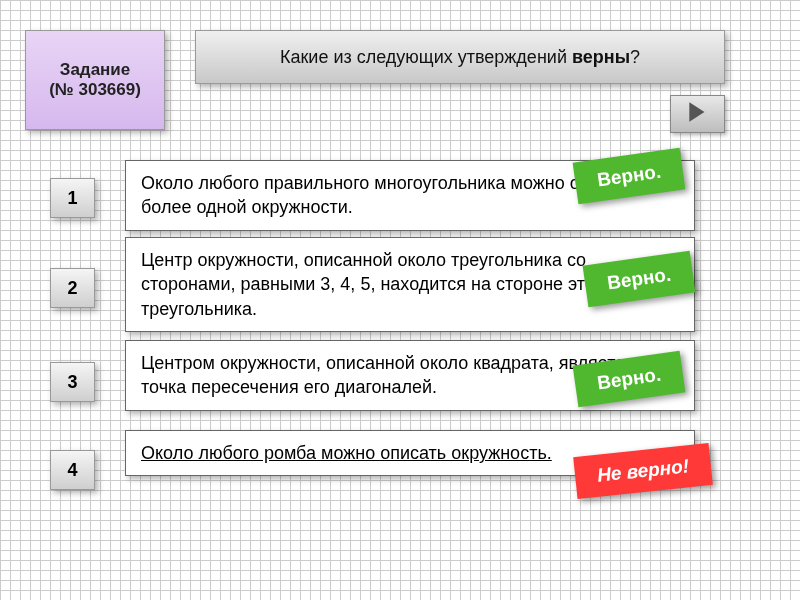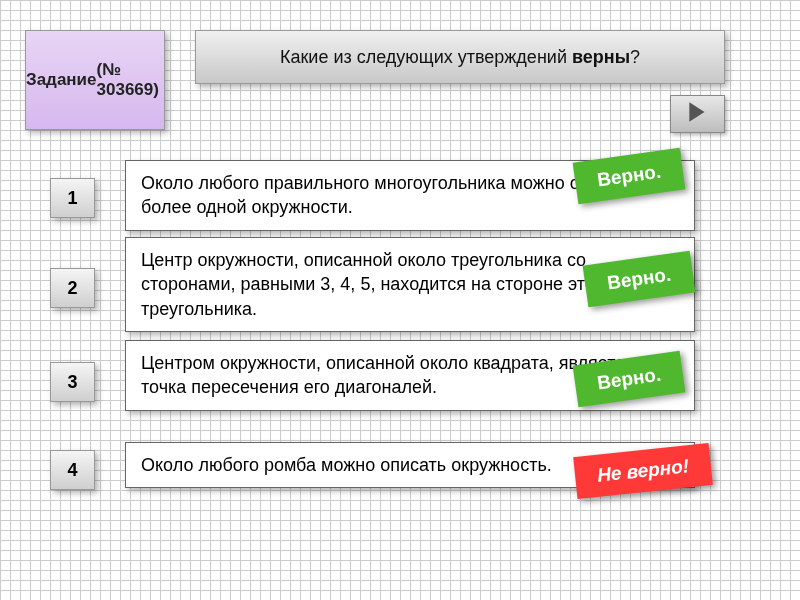--- a/index.html
+++ b/index.html
@@ -20,21 +20,21 @@
     background-size: 10px 10px;
     z-index: 0;
   }
   .task-box {
     position: absolute;
     top: 30px; left: 25px;
     width: 140px; height: 100px;
     background: linear-gradient(#e8d5f5, #d6b8ee);
     border: 1px solid #999;
     box-shadow: 3px 3px 6px rgba(0,0,0,0.3);
-    display: flex; flex-direction: row;
+    display: flex; flex-direction: column;
     align-items: center; justify-content: center;
     z-index: 2;
     font-size: 17px; font-weight: bold;
     color: #222;
   }
   .question-bar {
     position: absolute;
     top: 30px; left: 195px;
     width: 530px; height: 54px;
     background: linear-gradient(#f0f0f0, #c8c8c8);
@@ -91,21 +91,21 @@
     transform: rotate(-8deg);
     white-space: nowrap;
   }
   .badge-green { background: #4fb82e; color: #fff; }
   .badge-red   { background: #ff3838; color: #fff; font-style: italic; transform: rotate(-6deg); }
 
   
   #n1 { top: 178px; } #s1 { top: 160px; }
   #n2 { top: 268px; } #s2 { top: 237px; }
   #n3 { top: 362px; } #s3 { top: 340px; }
-  #n4 { top: 450px; } #s4 { top: 442px; }
+  #n4 { top: 450px; } #s4 { top: 430px; text-decoration: underline; }
 
   #b1 { top: 155px; left: 575px; }
   #b2 { top: 258px; left: 585px; }
   #b3 { top: 358px; left: 575px; }
   #b4 { top: 450px; left: 575px; }
 </style>
 </head>
 <body>
 
 <div class="grid-bg"></div>

